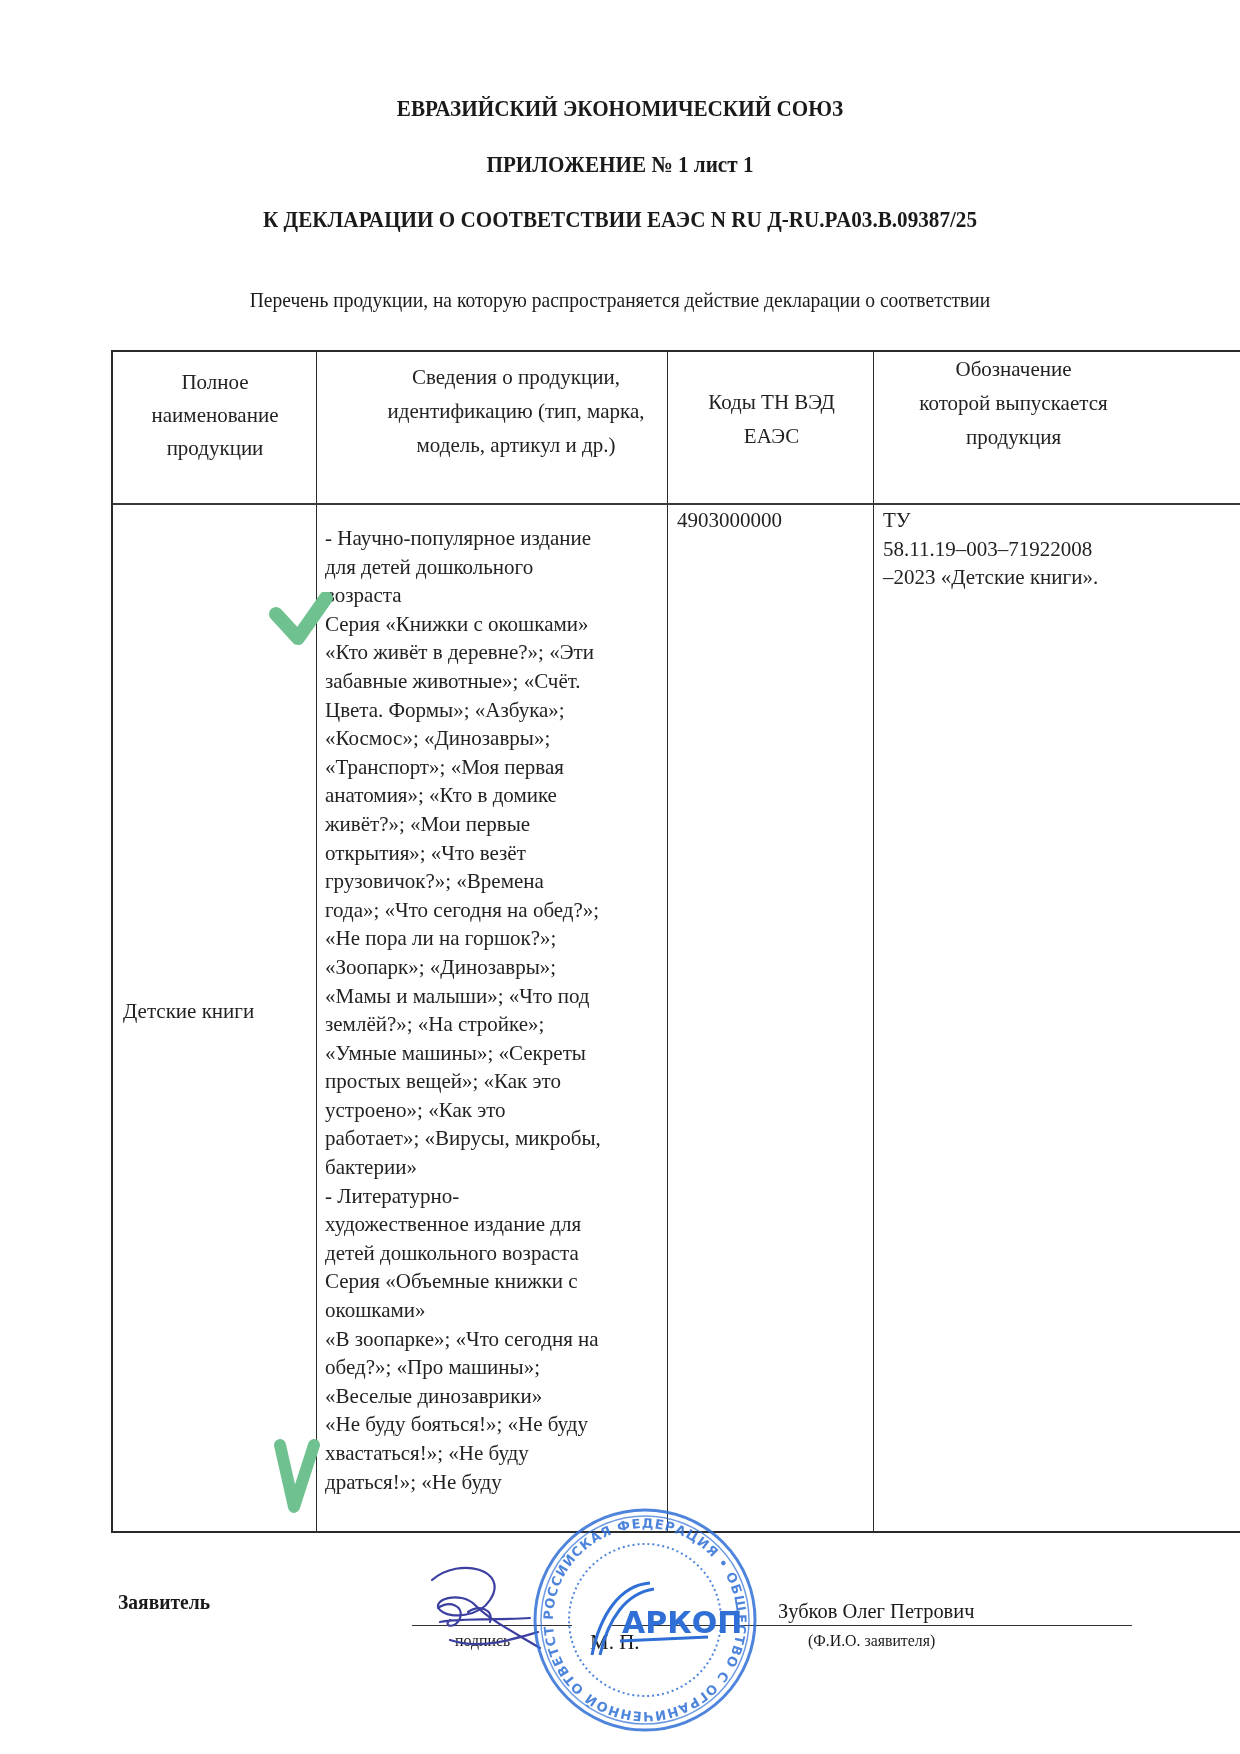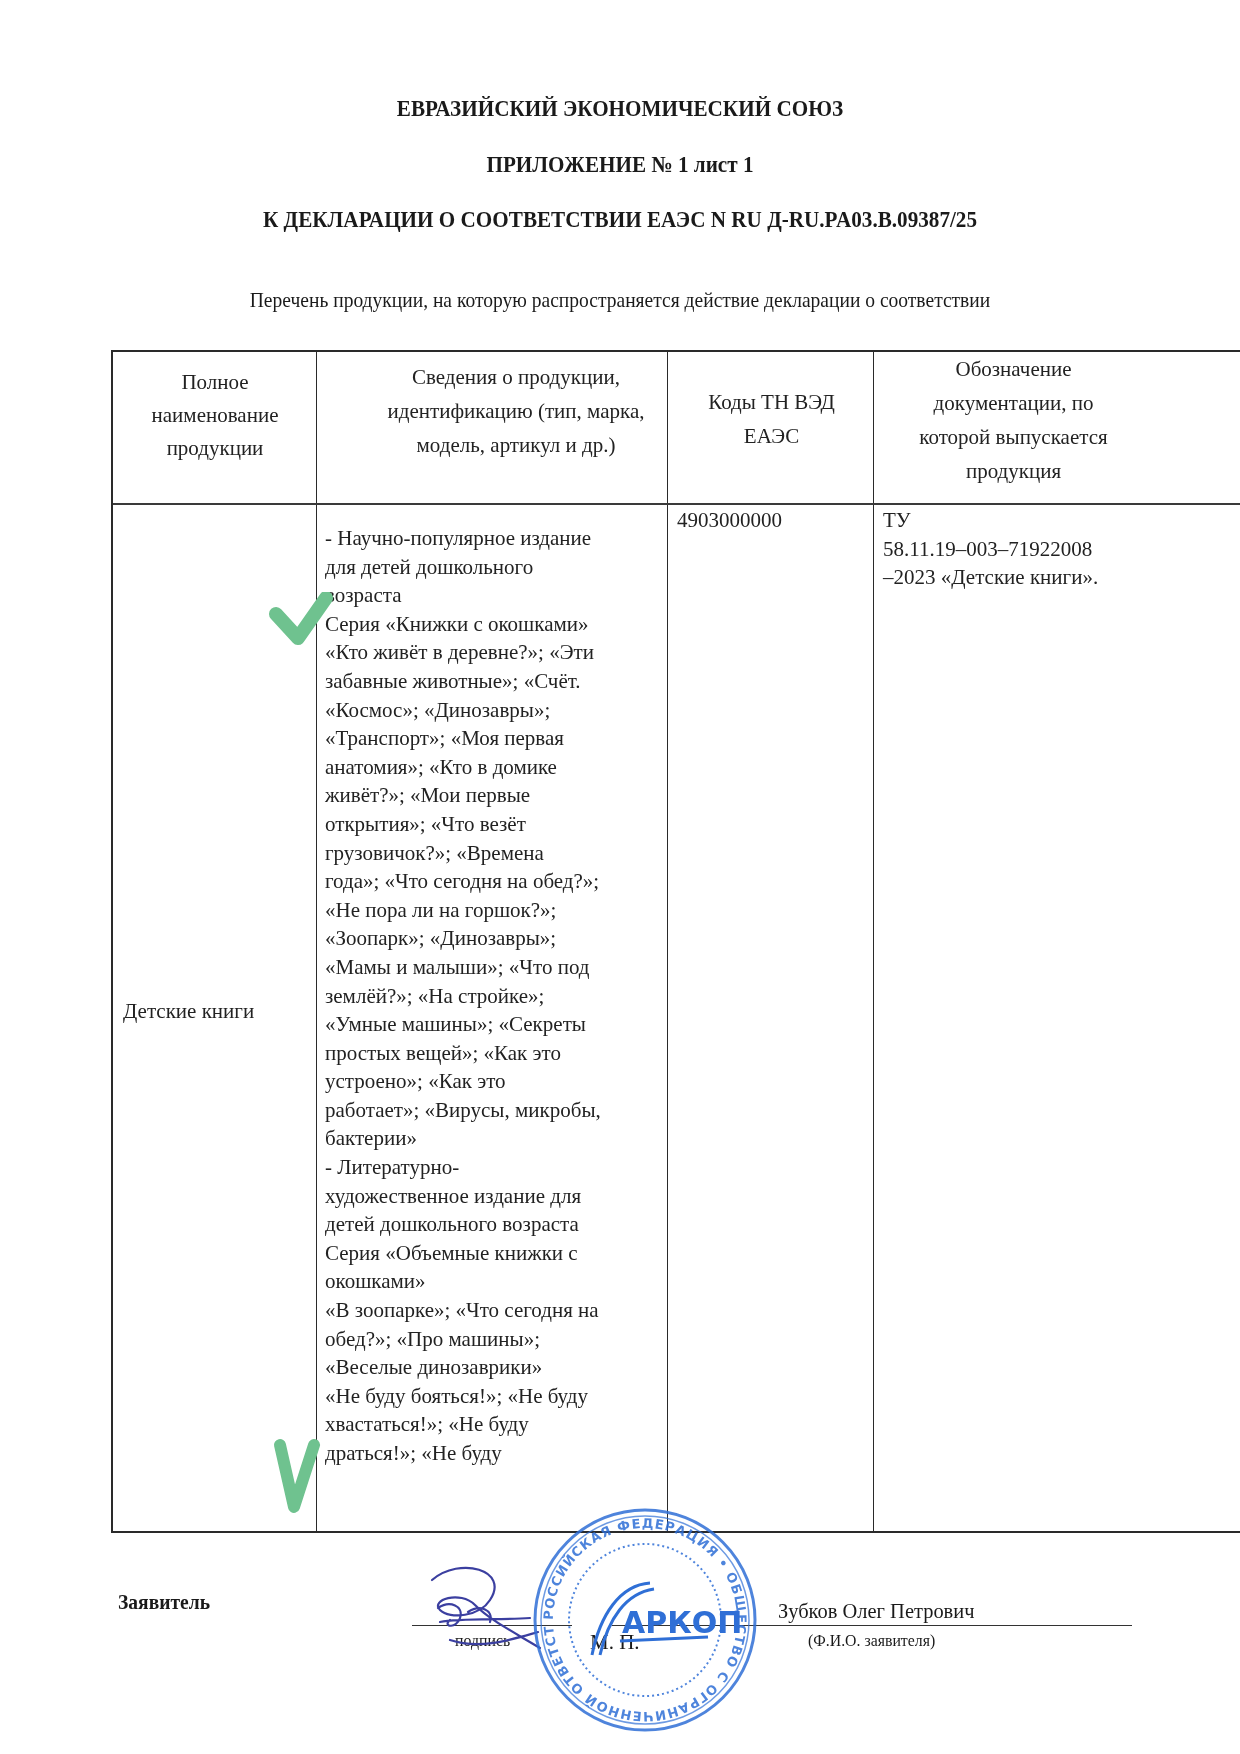--- a/index.html
+++ b/index.html
@@ -71,33 +71,33 @@
     <span class="c2line">Сведения о продукции,</span>
     <span class="c2line">идентификацию (тип, марка,</span>
     <span class="c2line">модель, артикул и др.)</span>
   </div>
   <div id="h3" class="cell hdr">
     <span class="c2line">Коды ТН ВЭД</span>
     <span class="c2line">ЕАЭС</span>
   </div>
   <div id="h4" class="cell hdr">
     <span class="c2line">Обозначение</span>
-    <span class="c2line">документации, по</span>
     <span class="c2line">которой выпускается</span>
     <span class="c2line">продукция</span>
   </div>
 
   <div id="c1" class="cell">Детские книги</div>
   <div id="c2" class="cell">
       <span class="c2line"> - Научно-популярное издание</span>
       <span class="c2line">для детей дошкольного</span>
       <span class="c2line">возраста</span>
       <span class="c2line">Серия «Книжки с окошками»</span>
       <span class="c2line">«Кто живёт в деревне?»; «Эти</span>
       <span class="c2line">забавные животные»; «Счёт.</span>
+      <span class="c2line">Цвета. Формы»; «Азбука»;</span>
       <span class="c2line">«Космос»; «Динозавры»;</span>
       <span class="c2line">«Транспорт»; «Моя первая</span>
       <span class="c2line">анатомия»; «Кто в домике</span>
       <span class="c2line">живёт?»; «Мои первые</span>
       <span class="c2line">открытия»; «Что везёт</span>
       <span class="c2line">грузовичок?»; «Времена</span>
       <span class="c2line">года»; «Что сегодня на обед?»;</span>
       <span class="c2line">«Не пора ли на горшок?»;</span>
       <span class="c2line">«Зоопарк»; «Динозавры»;</span>
       <span class="c2line">«Мамы и малыши»; «Что под</span>

